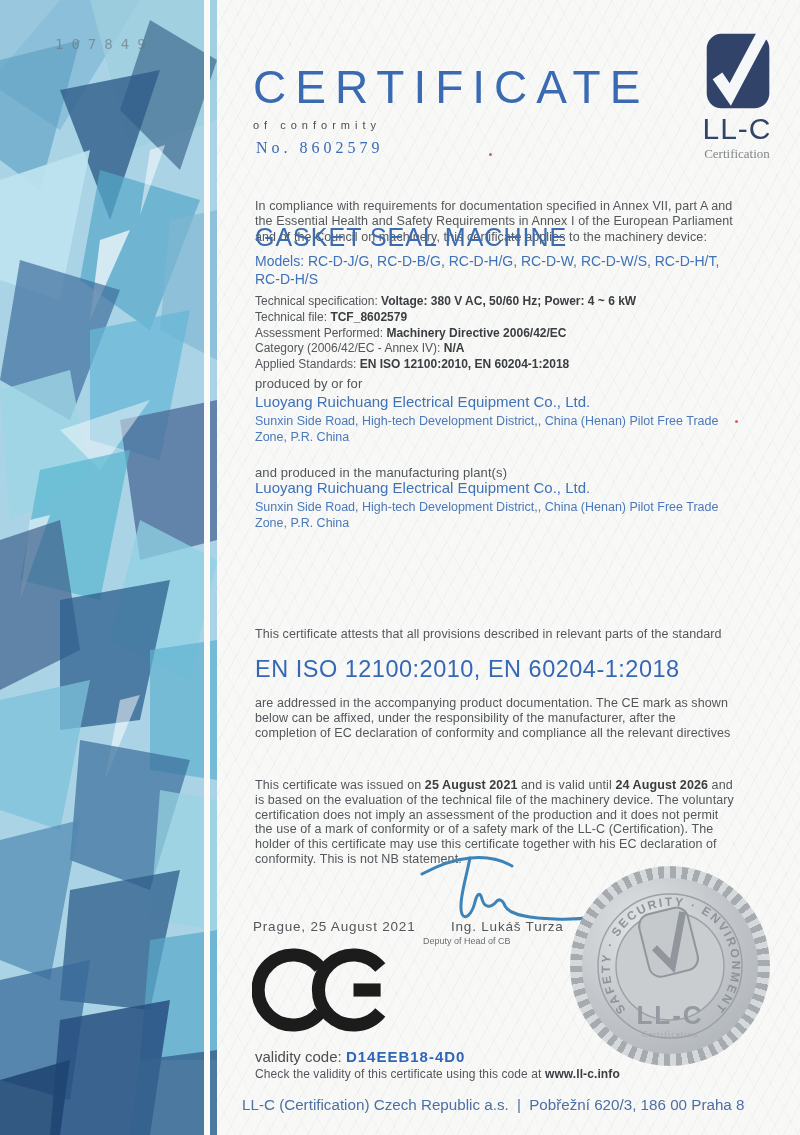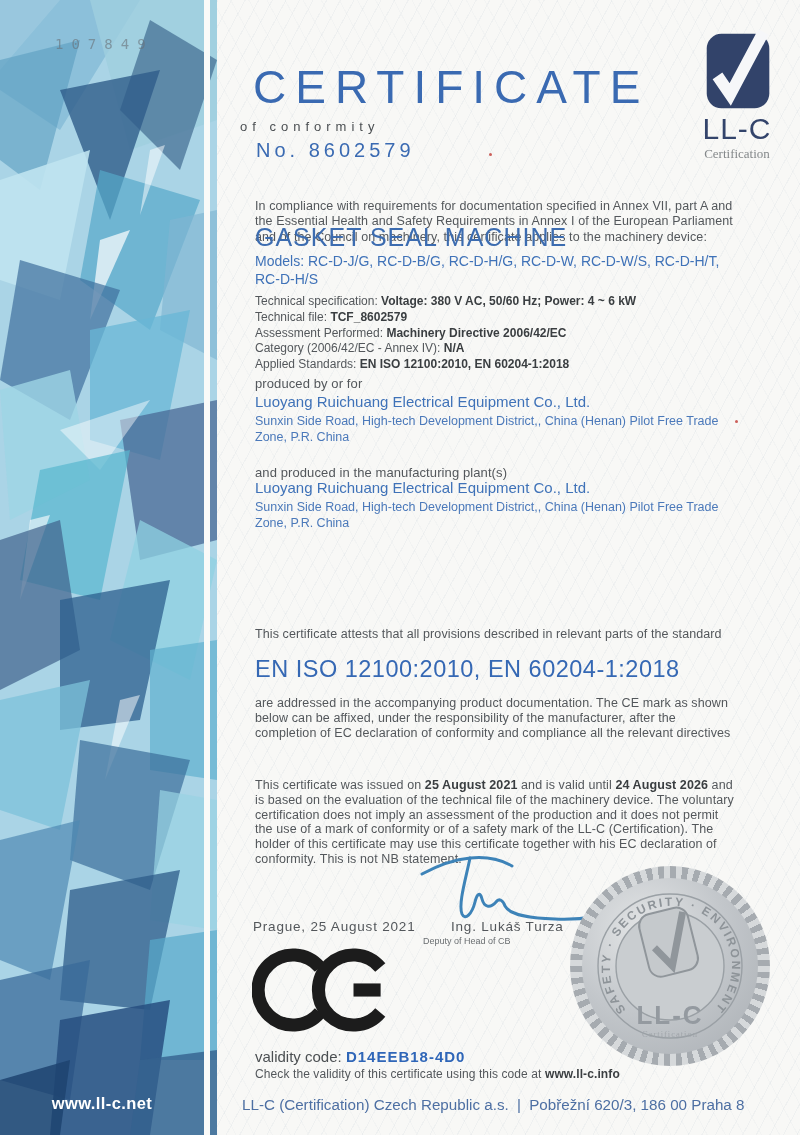--- a/index.html
+++ b/index.html
@@ -26,22 +26,22 @@
     color:#ffffff;font-weight:bold;font-size:16.5px;letter-spacing:0.4px;
   }
   
   .logo-mark{left:702px;top:28px;}
   .brand-name{left:696px;top:112px;width:82px;text-align:center;
     font-size:30px;color:#33446b;letter-spacing:1px;}
   .brand-sub{left:696px;top:146px;width:82px;text-align:center;
     font-family:"Liberation Serif", serif;font-size:13px;color:#84888a;}
   
   .title{left:253px;top:60px;font-size:46px;letter-spacing:9px;color:#3a6ab2;}
-  .subtitle{left:240px;top:119px;font-size:13px;letter-spacing:5px;color:#4b4f52;}
-  .cert-no{left:256px;top:139px;font-size:20px;letter-spacing:4px;color:#3a6ab2;}
+  .subtitle{left:253px;top:119px;font-size:11px;letter-spacing:5px;color:#4b4f52;}
+  .cert-no{left:256px;top:139px;font-size:16px;letter-spacing:4px;color:#3a6ab2;font-family:Liberation Serif, serif;}
   
   .txt{font-size:12.5px;line-height:1.22;letter-spacing:0.1px;color:#53575b;}
   .intro{left:255px;top:175px;width:478px;margin-top:24px;}
   .device{left:255px;top:223px;font-size:25px;letter-spacing:1px;color:#3c6cb0;}
   .models{left:255px;top:252px;width:482px;font-size:14px;line-height:1.3;color:#3f72b8;}
   .specs{left:255px;top:294px;width:482px;font-size:12px;line-height:15.8px;}
   .specs b{color:#3a3e41;}
   .produced-label{left:255px;top:376px;font-size:13px;}
   .company{font-size:15px;color:#3f72b8;}
   .producer-name{left:255px;top:393px;}
@@ -116,21 +116,20 @@
       <polygon points="150,940 217,930 217,1060 140,1060" fill="#57a9cb" fill-opacity="0.7"></polygon>
       <polygon points="0,980 90,960 70,1100 0,1080" fill="#3a6b99" fill-opacity="0.75"></polygon>
       <polygon points="60,1020 170,1000 150,1135 50,1135" fill="#274f80" fill-opacity="0.85"></polygon>
       <polygon points="140,1060 217,1050 217,1135 130,1135" fill="#35618f" fill-opacity="0.8"></polygon>
       <polygon points="0,1080 70,1060 60,1135 0,1135" fill="#1d4370" fill-opacity="0.85"></polygon>
     </svg>
   </div>
   <div class="abs band-gap"></div>
 
   <div class="abs watermark-serial">107849</div>
-  <div class="abs footer-site">www.ll-c.net</div>
 
   <div class="abs logo-mark">
     <svg width="74" height="88" viewBox="0 0 74 90">
       <rect x="4" y="6" width="64" height="76" rx="15" fill="#32436a"></rect>
       <path d="M 15 49 L 28 68 L 62 4" fill="none" stroke="#f6f7f9" stroke-width="12"></path>
     </svg>
   </div>
   <div class="abs brand-name">LL-C</div>
   <div class="abs brand-sub">Certification</div>
 

